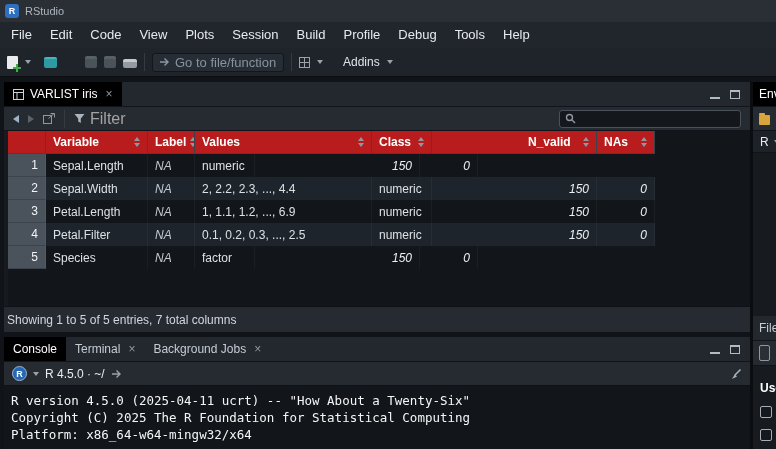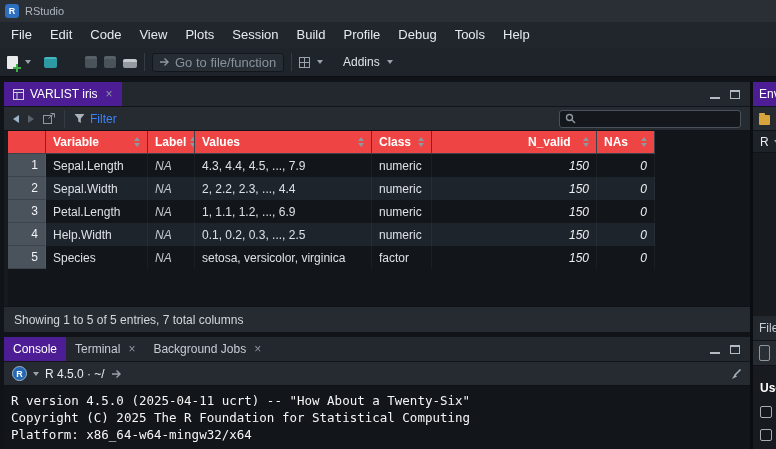--- a/index.html
+++ b/index.html
@@ -44,57 +44,57 @@
   .leftcol { width:746px; flex:none; display:flex; flex-direction:column; gap:5px; min-height:0; }
   .vsplit { width:3px; background:#0b0d10; flex:none; }
   .rightcol { flex:1; display:flex; flex-direction:column; overflow:hidden; min-width:0; }
 
   .pane { background:#171b20; display:flex; flex-direction:column; min-height:0; }
   .viewer { height:250px; flex:none; }
   .consolep { flex:1; }
 
   .strip { height:25px; background:#23282f; border-bottom:1px solid #11141a; display:flex; align-items:stretch; flex:none; }
   .tab { display:flex; align-items:center; gap:6px; padding:0 9px; font-size:12px; color:#c6ccd3; white-space:nowrap; }
-  .tab.active { background:#4c1d95; color:#fff; }
+  .tab.active { background:#000000; color:#fff; }
   .tab .x { color:#8f969e; font-size:12px; margin-left:2px; }
   .winbtns { margin-left:auto; display:flex; align-items:center; gap:10px; padding-right:10px; }
   .minb { width:10px; height:9px; border-bottom:2px solid #b4bac2; }
   .maxb { width:10px; height:9px; border:1px solid #b4bac2; border-top-width:2px; }
 
   
   .vtoolbar { height:24px; background:#262b32; border-bottom:1px solid #10131a; display:flex; align-items:center;
               gap:9px; padding:0 9px; flex:none; }
   .arr-left { width:0; height:0; border-top:4.5px solid transparent; border-bottom:4.5px solid transparent;
               border-right:6px solid #9db3c7; }
   .arr-right { width:0; height:0; border-top:4.5px solid transparent; border-bottom:4.5px solid transparent;
                border-left:6px solid #5a626b; }
-  .filterbtn { display:flex; align-items:center; gap:5px; color:#3b82f6; font-size:12px; }
+  .filterbtn { display:flex; align-items:center; gap:5px; color:#a3a3a3; font-size:16px; }
   .vsearch { margin-left:auto; width:182px; height:18px; border:1px solid #49515a; border-radius:3px; background:#14181d;
              display:flex; align-items:center; gap:4px; padding:0 5px; }
 
   
   .tbl { flex:1; background:#121519; overflow:hidden; font-size:12px; margin-left:4px; }
   .tr { display:flex; height:23px; width:647px; align-items:stretch; }
   .c0{width:38px;flex:none;} .c1{width:102px;flex:none;} .c2{width:47px;flex:none;} .c3{width:177px;flex:none;}
   .c4{width:60px;flex:none;} .c5{width:89px;flex:none;margin-top:34px;} .c6{width:76px;flex:none;} .c7{width:58px;flex:none;}
   .td { display:flex; align-items:center; padding:0 7px; color:#dde1e6; border-right:1px solid rgba(255,255,255,0.045);
         overflow:hidden; white-space:nowrap; }
   .td.numcell { justify-content:flex-end; color:#eef1f4;font-style:italic; }
-  .th-row { background:#ef4444; border-bottom:1px solid #3b424b; }
+  .th-row { background:#b91c1c; border-bottom:1px solid #3b424b; }
   .th { font-weight:bold; color:#fff; border-right:1px solid #3b424b; justify-content:space-between; gap:4px; }
   .sort { display:flex; flex-direction:column; gap:2px; align-items:center; flex:none; }
   .sort::before { content:""; border-left:3px solid transparent; border-right:3px solid transparent;
                   border-bottom:4px solid #8f97a0; }
   .sort::after { content:""; border-left:3px solid transparent; border-right:3px solid transparent;
                  border-top:4px solid #8f97a0; }
   .rownum { background:#4a525b; color:#f2f4f7; justify-content:flex-end; border-bottom:1px solid #3c434c; }
   .r-even { background:#1e242b; }
   .na { font-style:italic; color:#c3c9d0; }
   .statusbar { height:26px; flex:none; background:#262b32; border-top:1px solid #0f1216; color:#d2d7dd; font-size:12px;
-               display:flex; align-items:center; padding:0 10px; }
+               display:flex; align-items:center; padding:0 3px; }
 
   
   .ctoolbar { height:24px; flex:none; background:#262b32; border-bottom:1px solid #0f1216; display:flex;
               align-items:center; gap:6px; padding:0 8px; }
   .rball { width:15px; height:15px; border-radius:50%; background:#2468b4; border:1px solid #9fb4c9; color:#fff;
            font-size:9px; font-weight:bold; display:flex; align-items:center; justify-content:center; }
   .ctext { color:#e8ebef; font-size:12px; }
   .cout { flex:1; background:#121519; padding:6px 0 0 7px; font-family:"DejaVu Sans Mono", monospace;
           font-size:12.5px; line-height:17px; color:#f4f5f7; overflow:hidden; }
   .cline { white-space:pre; }
@@ -238,21 +238,20 @@
             <div class="td th c7">
                 <span>NAs</span>
                 <span class="sort"></span>
               </div>
           </div>
 
           <div class="tr">
             <div class="td c0 rownum">1</div>
             <div class="td c1">Sepal.Length</div>
             <div class="td c2 na">NA</div>
-            <div class="td c3">4.3, 4.4, 4.5, ..., 7.9</div>
             <div class="td c4">numeric</div>
             <div class="td c5 numcell">35</div>
             <div class="td c6 numcell">150</div>
             <div class="td c7 numcell">0</div>
           </div>
 
           <div class="tr r-even">
             <div class="td c0 rownum">2</div>
             <div class="td c1">Sepal.Width</div>
             <div class="td c2 na">NA</div>
@@ -269,34 +268,33 @@
             <div class="td c2 na">NA</div>
             <div class="td c3">1, 1.1, 1.2, ..., 6.9</div>
             <div class="td c4">numeric</div>
             <div class="td c5 numcell">43</div>
             <div class="td c6 numcell">150</div>
             <div class="td c7 numcell">0</div>
           </div>
 
           <div class="tr r-even">
             <div class="td c0 rownum">4</div>
-            <div class="td c1">Help.Width</div>
+            <div class="td c1">Petal.Filter</div>
             <div class="td c2 na">NA</div>
             <div class="td c3">0.1, 0.2, 0.3, ..., 2.5</div>
             <div class="td c4">numeric</div>
             <div class="td c5 numcell">22</div>
             <div class="td c6 numcell">150</div>
             <div class="td c7 numcell">0</div>
           </div>
 
           <div class="tr">
             <div class="td c0 rownum">5</div>
             <div class="td c1">Species</div>
             <div class="td c2 na">NA</div>
-            <div class="td c3">setosa, versicolor, virginica</div>
             <div class="td c4">factor</div>
             <div class="td c5 numcell">3</div>
             <div class="td c6 numcell">150</div>
             <div class="td c7 numcell">0</div>
           </div>
         </div>
 
         <div class="statusbar">Showing 1 to 5 of 5 entries, 7 total columns</div>
       </div>
 

